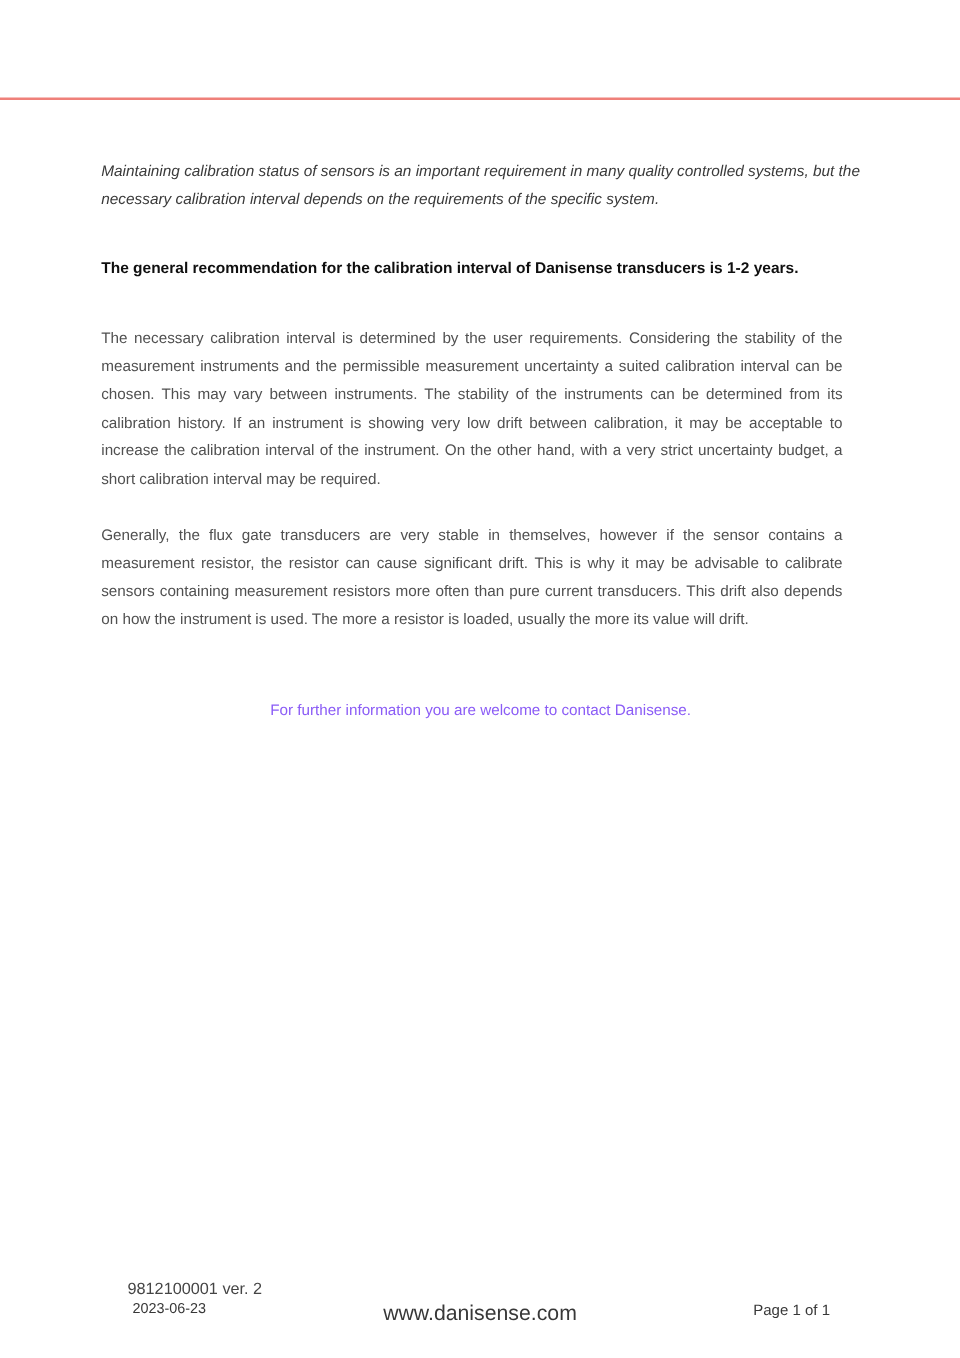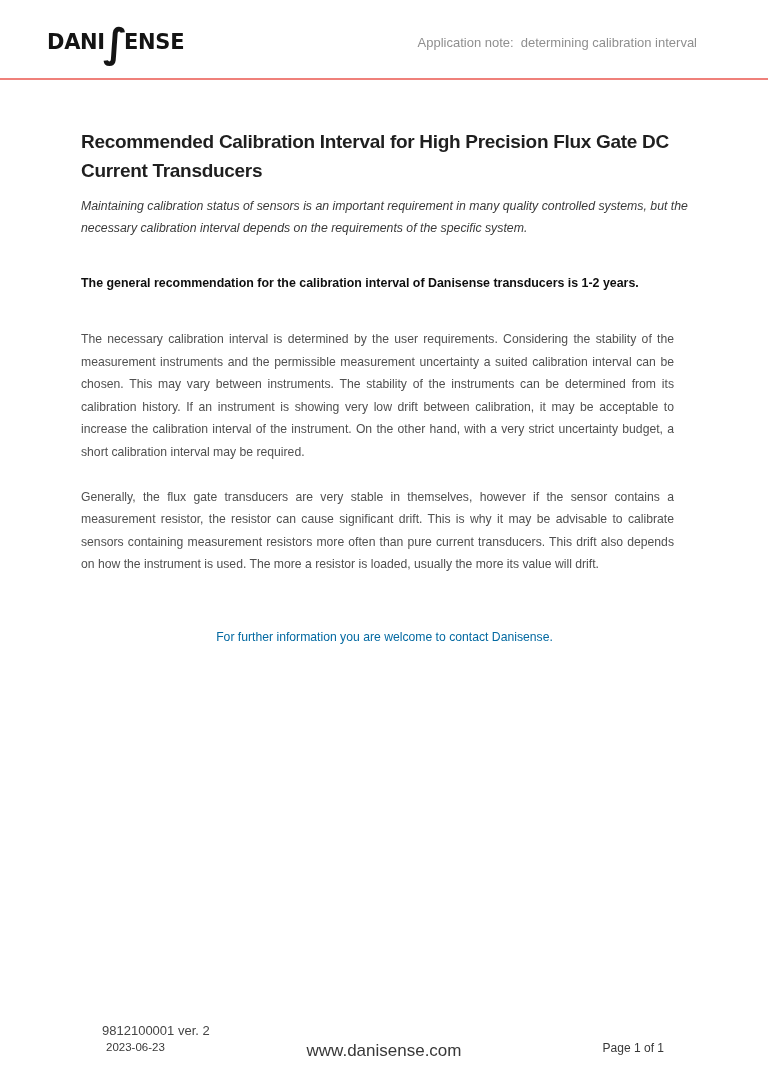--- a/index.html
+++ b/index.html
@@ -94,21 +94,21 @@
     margin: 0 14px 22px 0;
     font-size: 12.2px;
     line-height: 22.6px;
     color: #505050;
     text-align: justify;
   }
   .contact-line {
     margin: 54px 0 0 0;
     text-align: center;
     font-size: 12.2px;
-    color: #0369a1;
+    color: #8b5cf6;
   }
 
   
   .footer {
     position: absolute;
     left: 0; right: 0; top: 0; height: 0;
   }
   .doc-ref {
     position: absolute;
     left: 102px;
@@ -141,35 +141,24 @@
     right: 104px;
     font-size: 12px;
     color: #383838;
   }
 </style>
 </head>
 <body>
 
 <div class="page">
 
-  <div class="header">
-    <div class="logo">
-      <span>DANI</span>
-        <span class="integral">∫</span>
-        <span>ENSE</span>
-    </div>
-    <div class="header-note">
-      <span class="note-label">Application note:</span><span>determining calibration interval</span>
-    </div>
-  </div>
 
   <div class="accent-rule"></div>
 
   <div class="content">
-    <h1 class="doc-title">Recommended Calibration Interval for High Precision Flux Gate DC Current Transducers</h1>
 
     <p class="intro">Maintaining calibration status of sensors is an important requirement in many quality controlled systems, but the necessary calibration interval depends on the requirements of the specific system.</p>
 
     <p class="highlight">The general recommendation for the calibration interval of Danisense transducers is 1-2 years.</p>
 
     <p class="body-para">The necessary calibration interval is determined by the user requirements. Considering the stability of the measurement instruments and the permissible measurement uncertainty a suited calibration interval can be chosen. This may vary between instruments. The stability of the instruments can be determined from its calibration history. If an instrument is showing very low drift between calibration, it may be acceptable to increase the calibration interval of the instrument. On the other hand, with a very strict uncertainty budget, a short calibration interval may be required.</p>
 
     <p class="body-para">Generally, the flux gate transducers are very stable in themselves, however if the sensor contains a measurement resistor, the resistor can cause significant drift. This is why it may be advisable to calibrate sensors containing measurement resistors more often than pure current transducers. This drift also depends on how the instrument is used. The more a resistor is loaded, usually the more its value will drift.</p>
 
     <p class="contact-line">For further information you are welcome to contact Danisense.</p>

